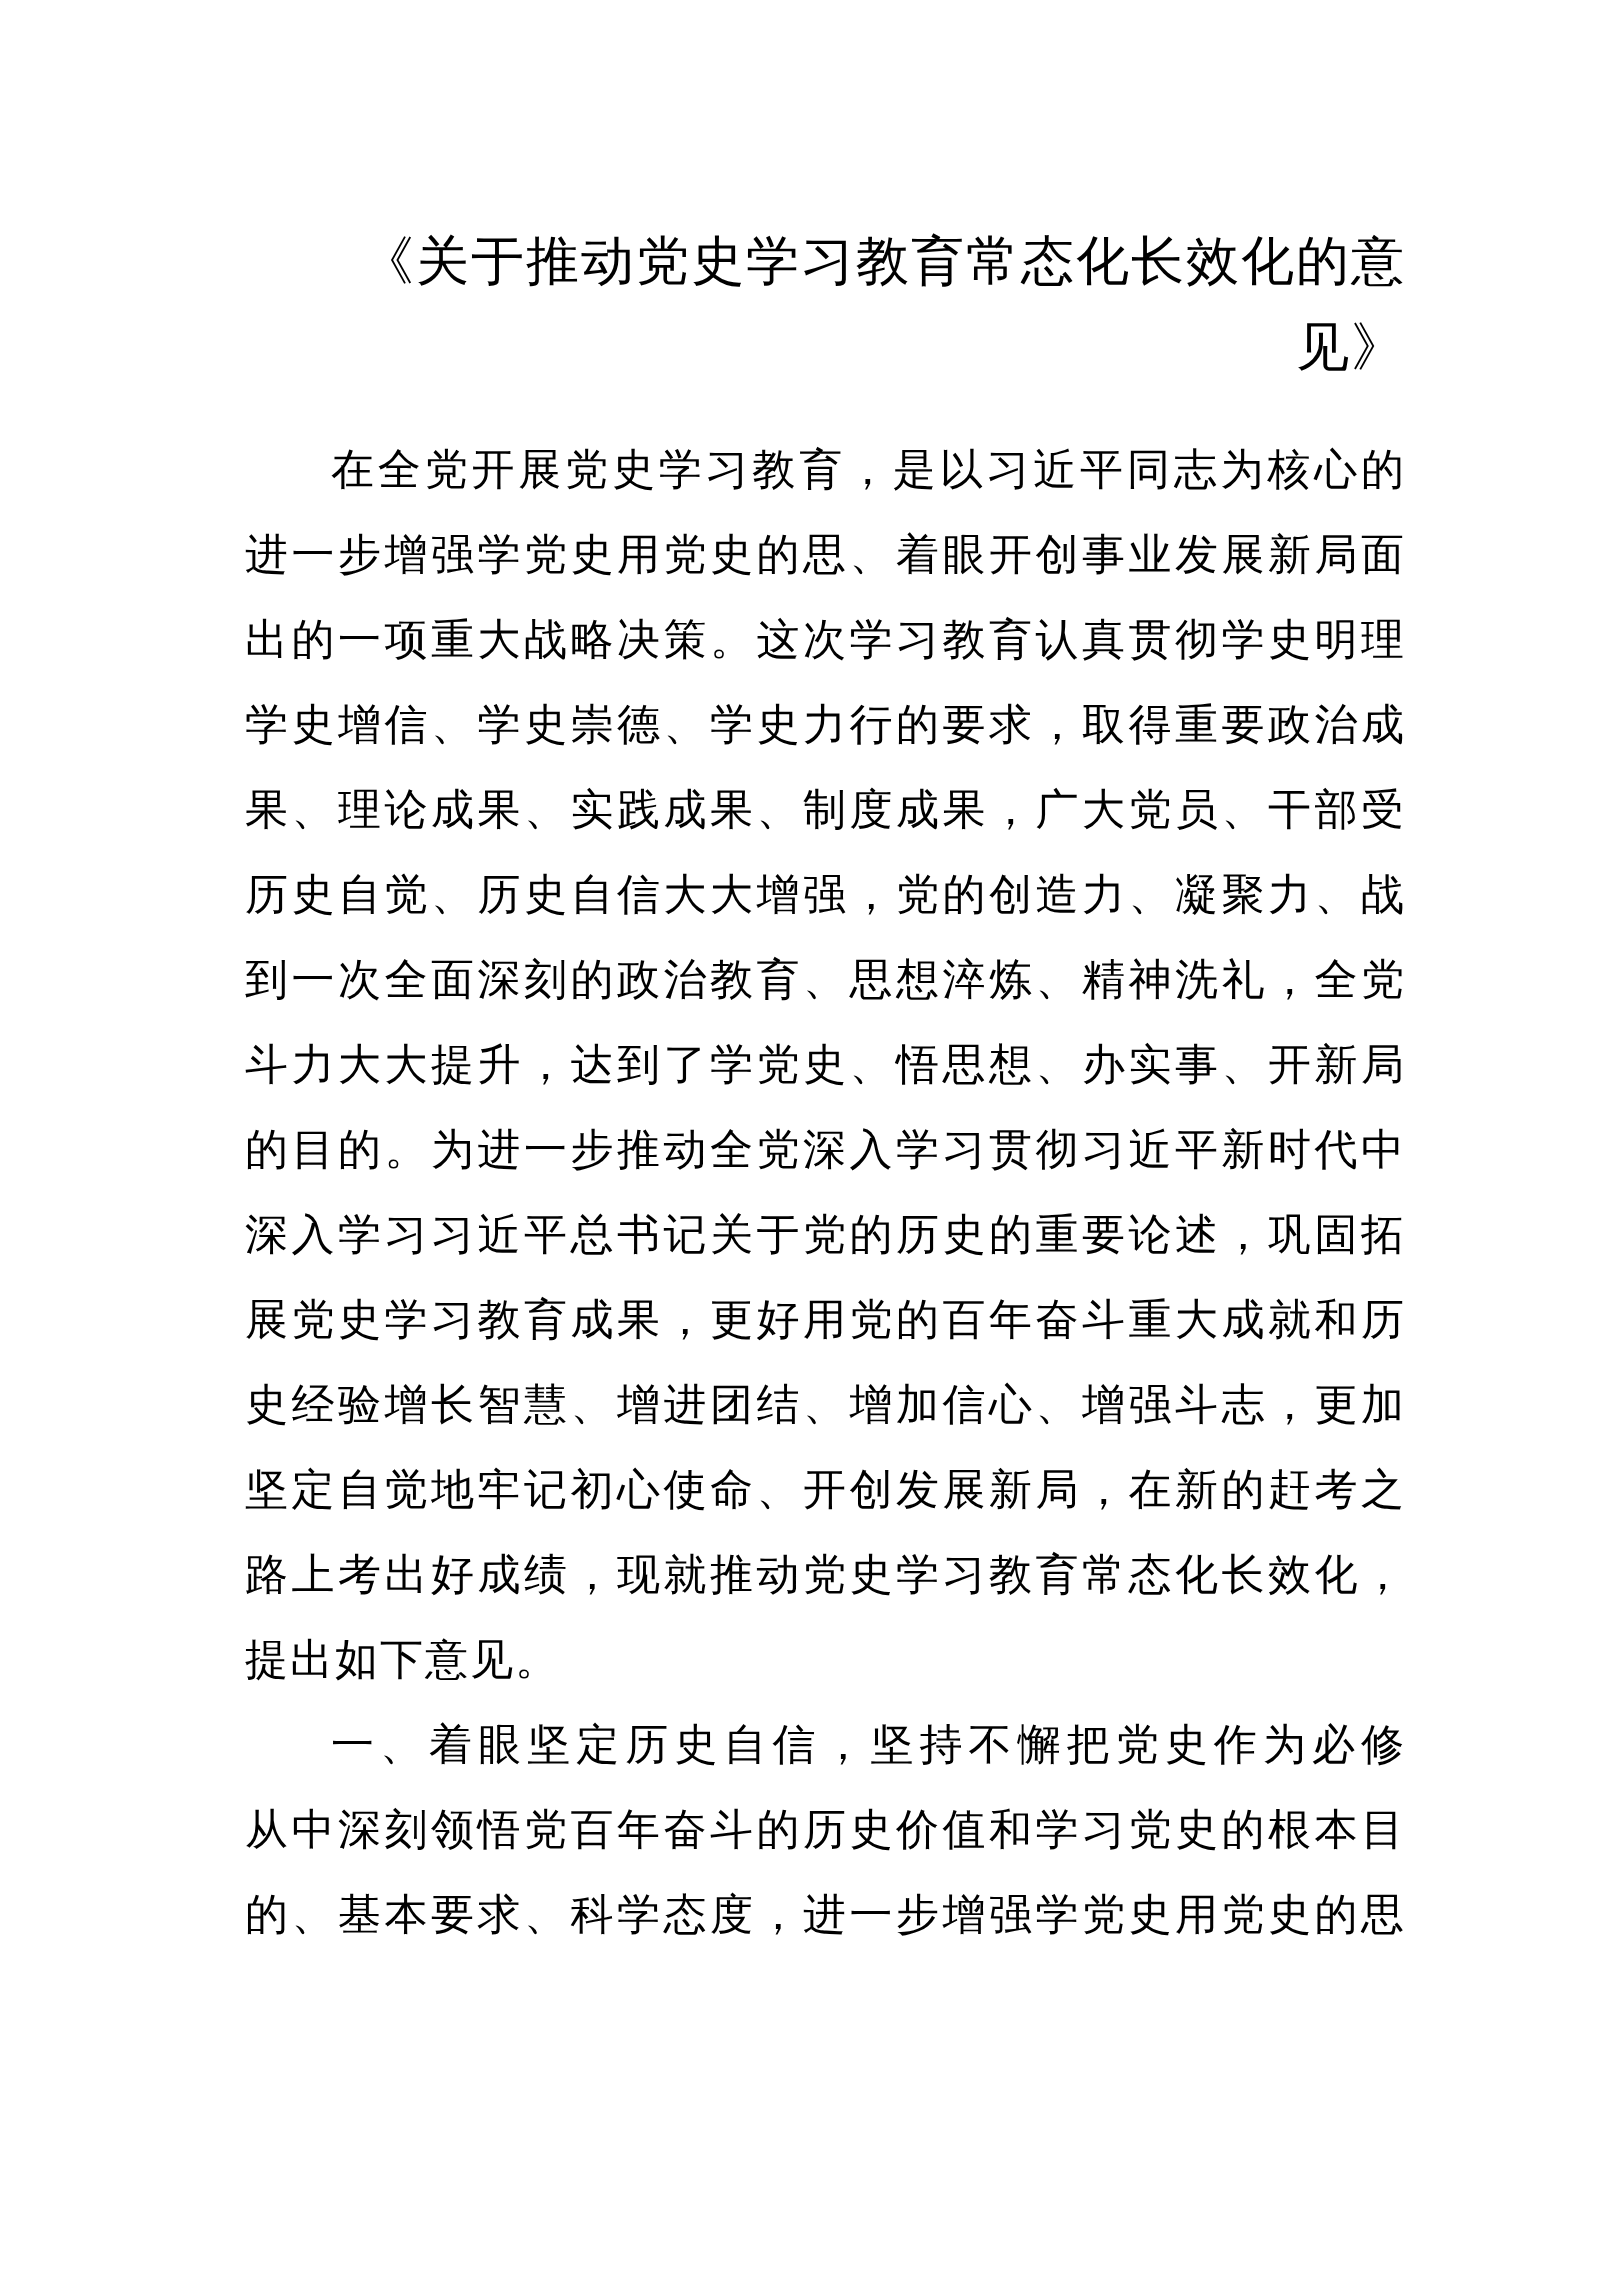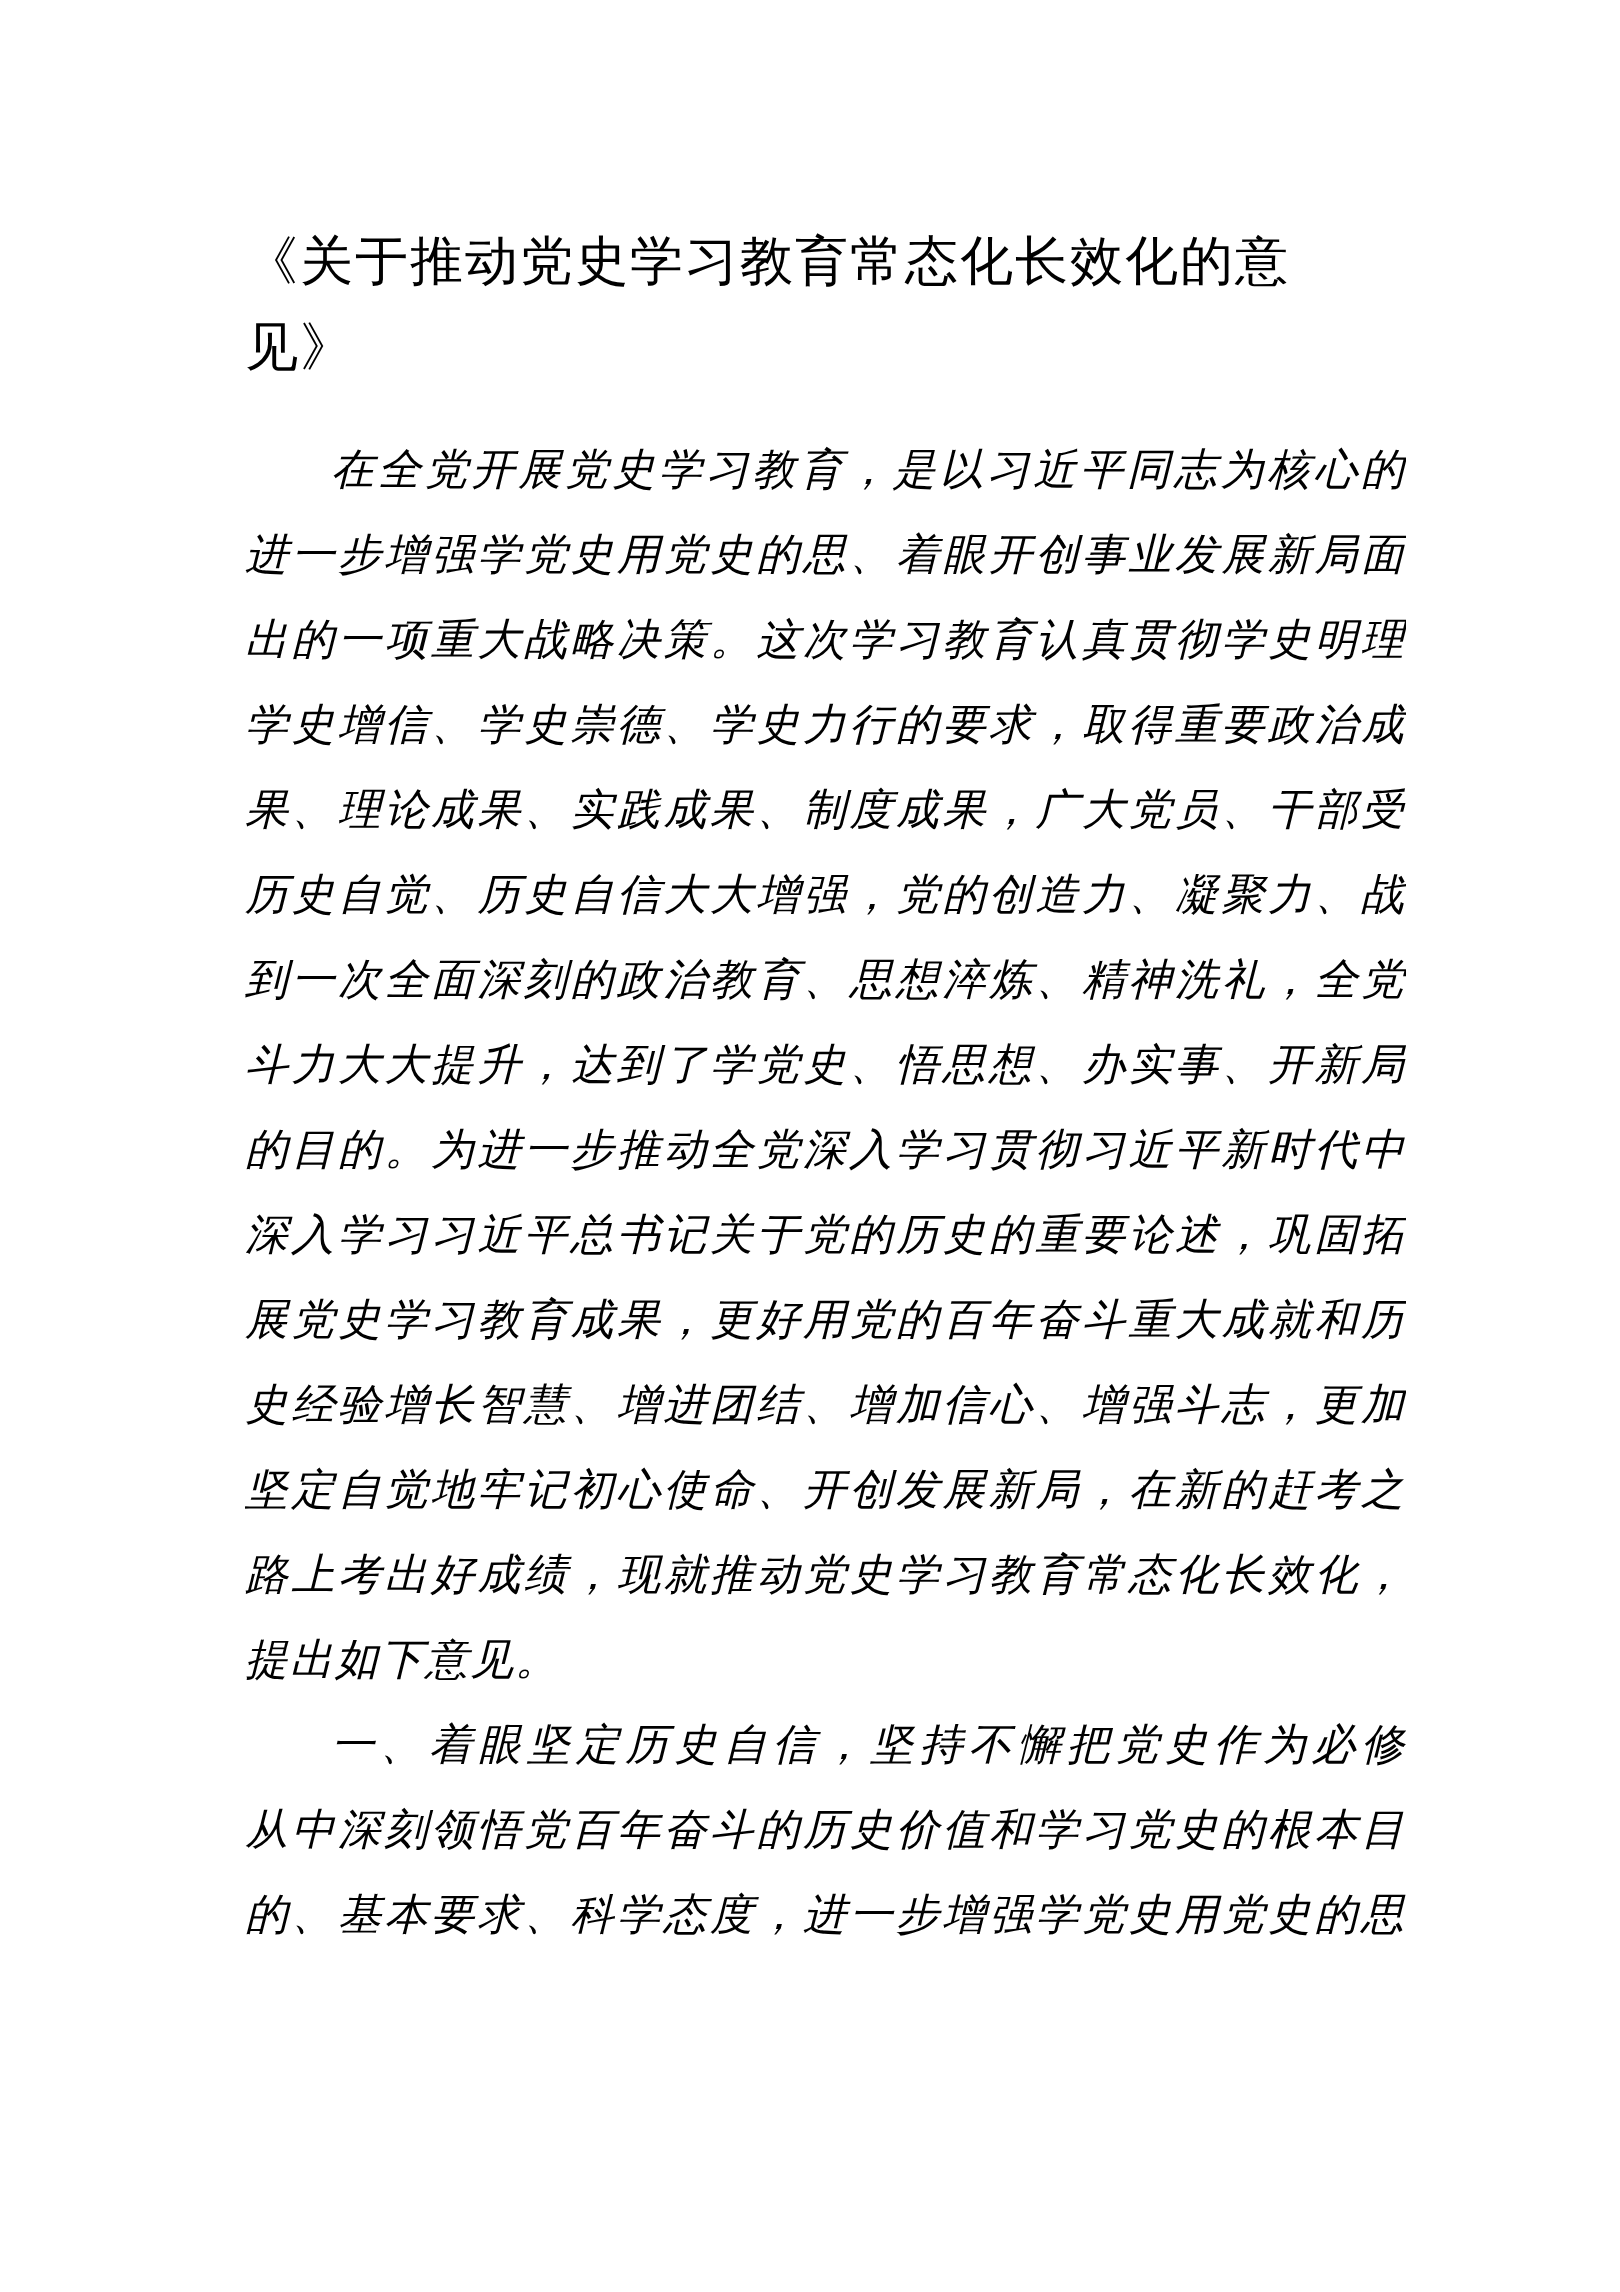--- a/index.html
+++ b/index.html
@@ -18,36 +18,35 @@
     position: relative;
     width: 1620px;
     height: 2293px;
     background: #ffffff;
     box-sizing: border-box;
   }
   
   .doc-title {
     margin: 0;
     padding: 218px 214px 0 245px;
-    text-align: left;
+    text-align: right;
   }
   .title-line {
     font-size: 53px;
     line-height: 86px;
     height: 86px;
     font-weight: 400;
     letter-spacing: 2px;
     white-space: nowrap;
     overflow: visible;
   }
   
   .doc-body {
     margin-top: 37px;
     padding: 0 214px 0 245px;
-    font-style: italic;
   }
   .body-line {
     margin: 0;
     font-size: 43px;
     height: 85px;
     line-height: 85px;
     letter-spacing: 2px;
     overflow: hidden;
     text-align: justify;
     text-align-last: justify;

